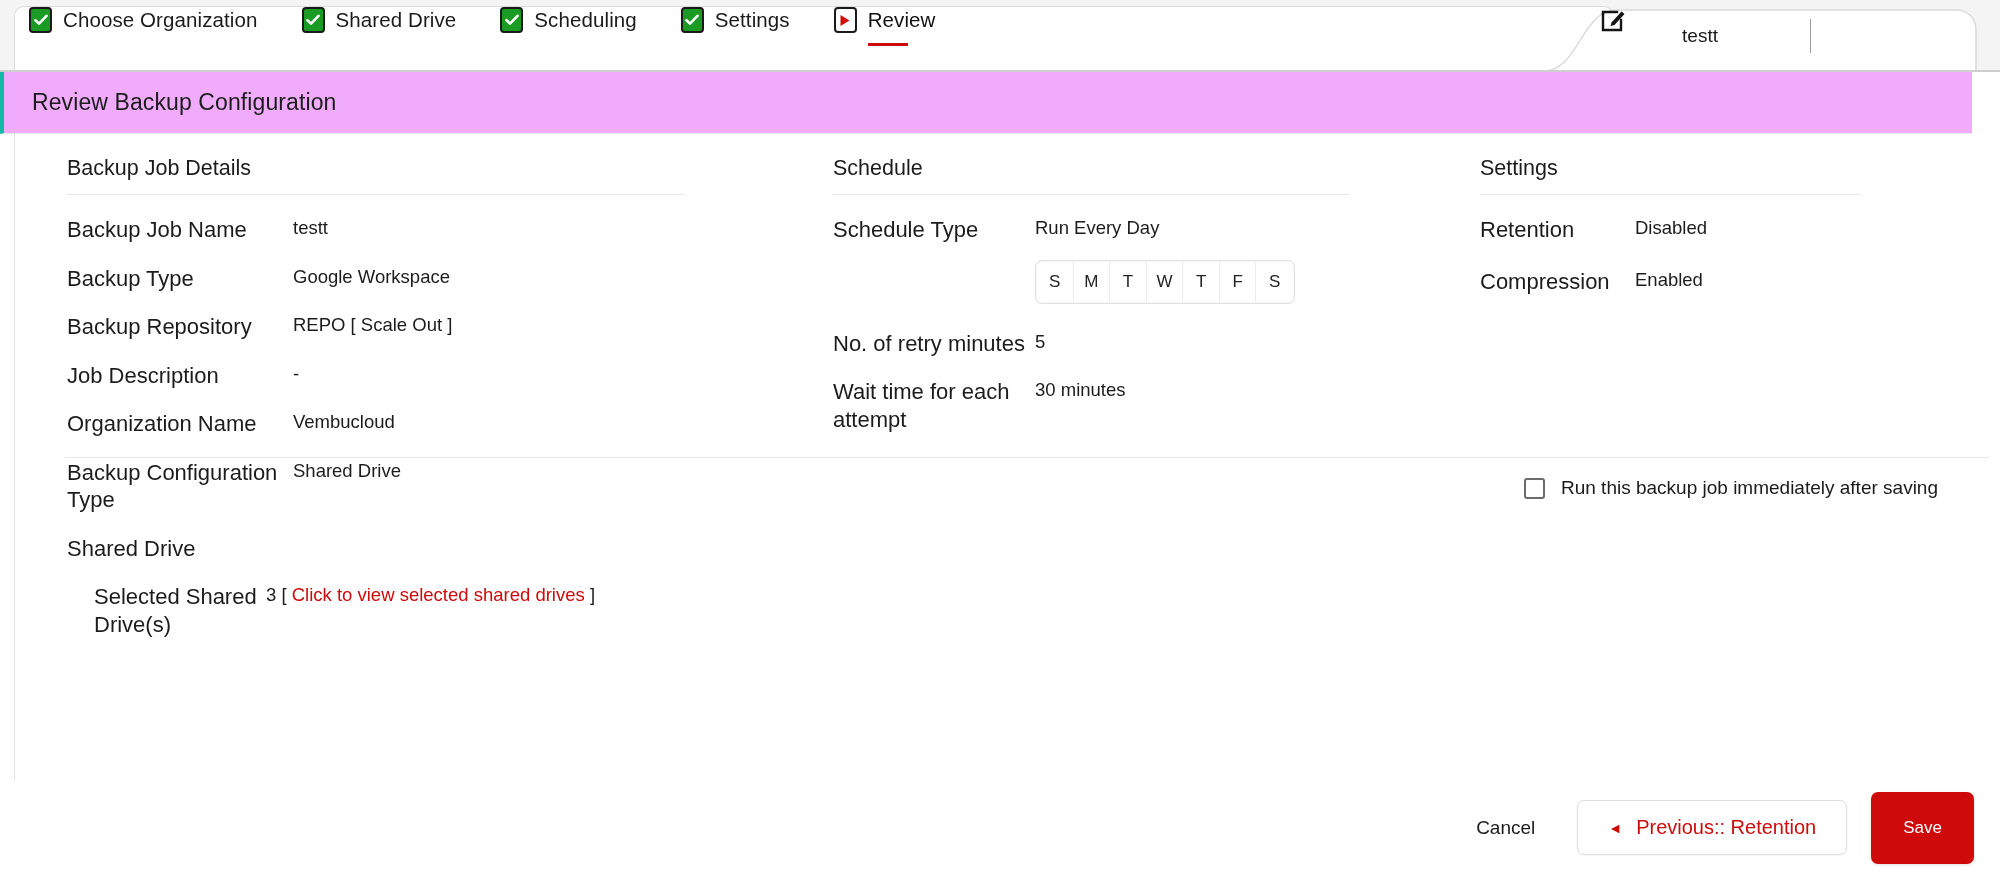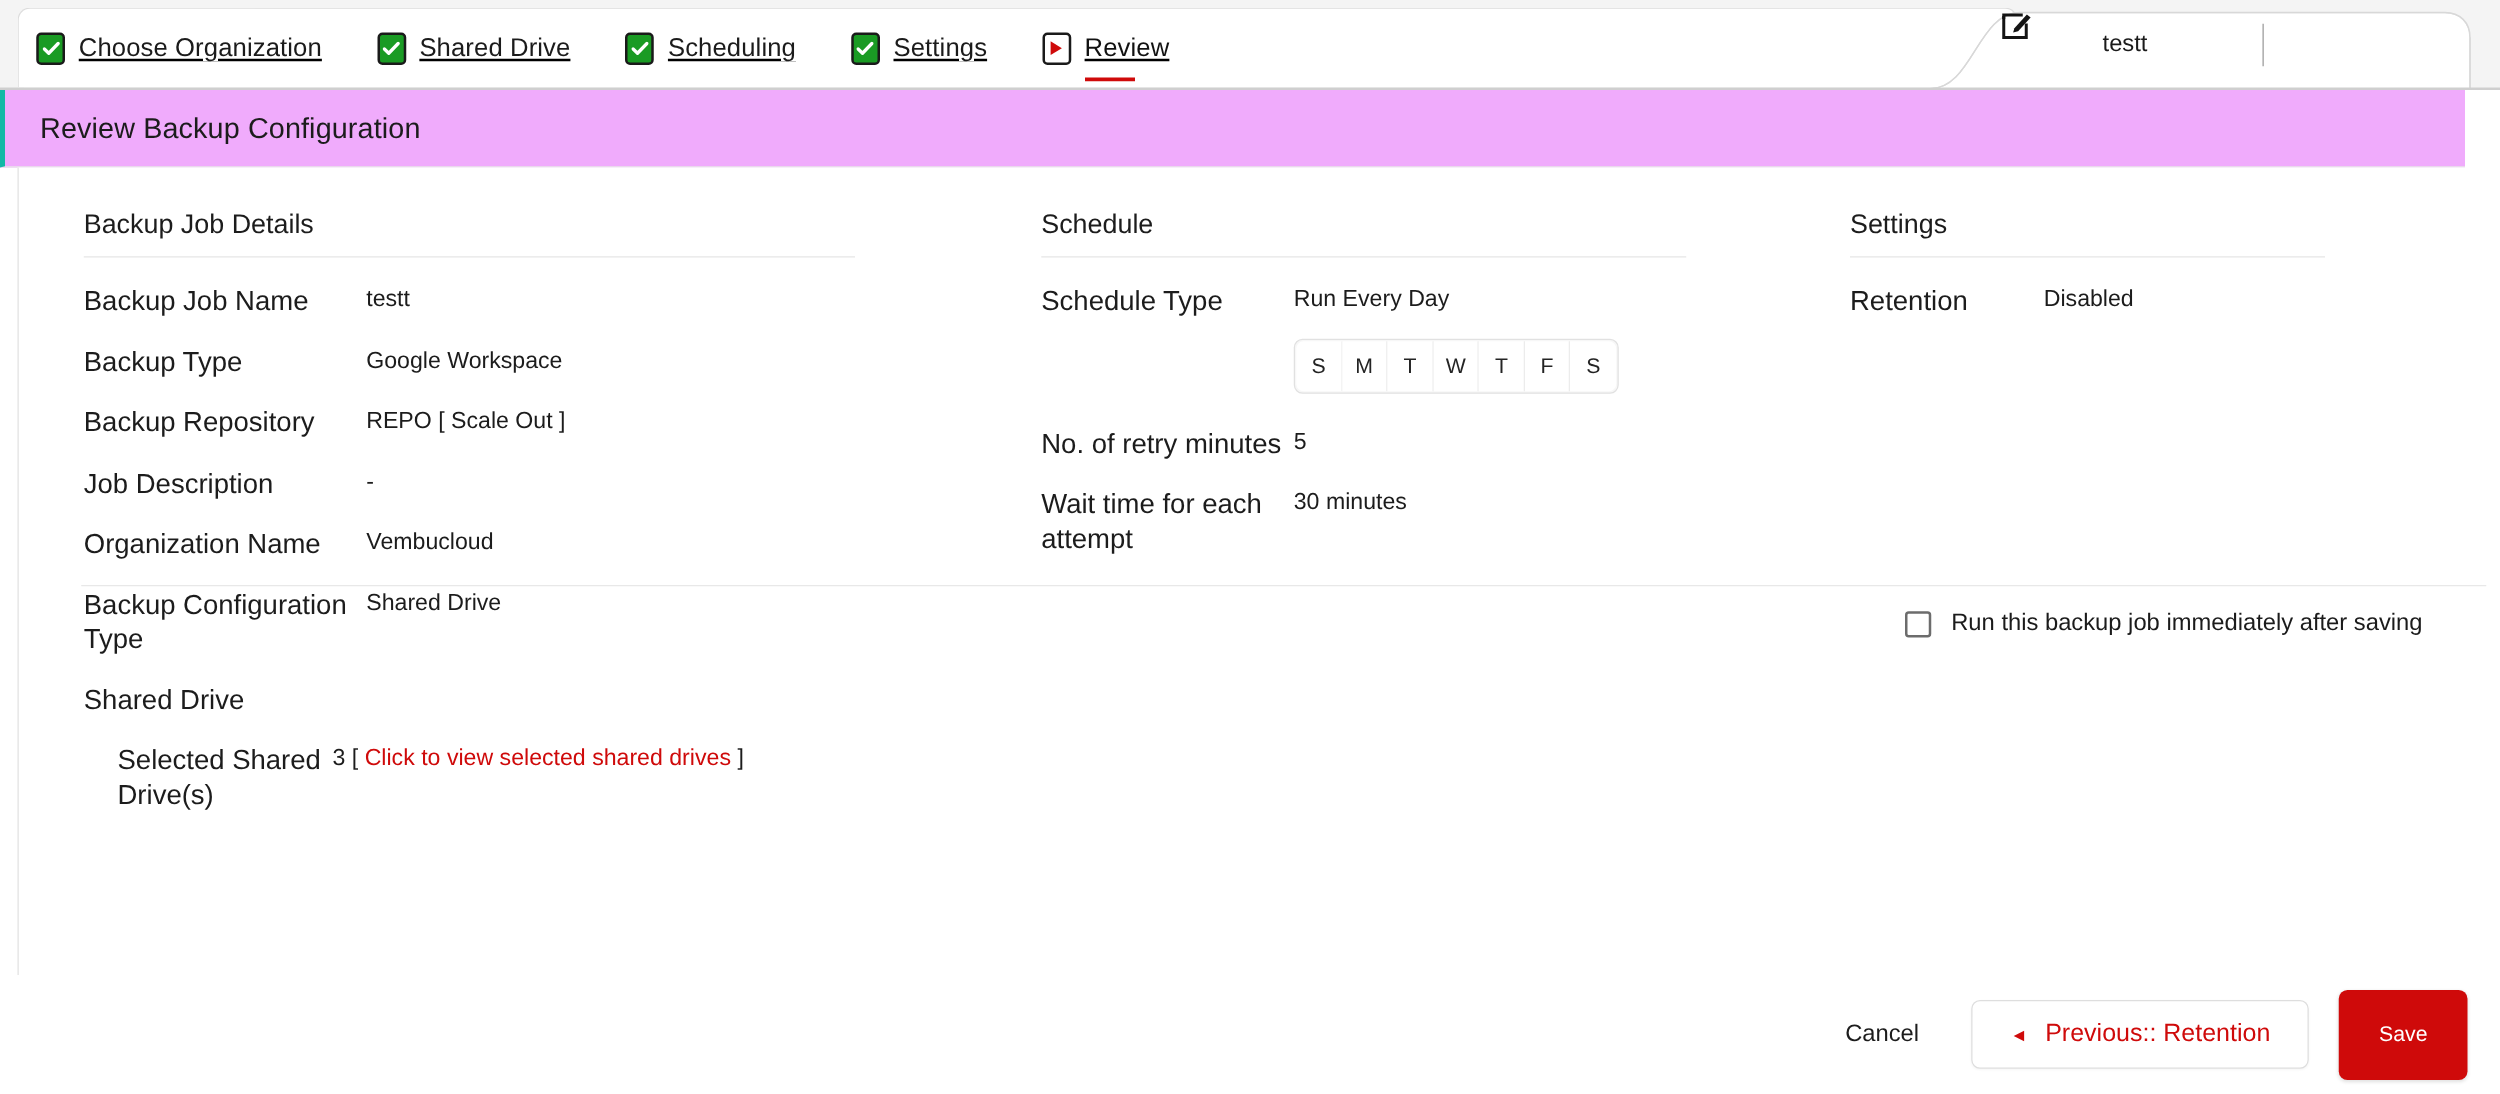--- a/index.html
+++ b/index.html
@@ -18,23 +18,22 @@
     background: #f4f4f4;
   }
   .stepbar {
     position: absolute; left: 14px; top: 6px;
     width: 1600px; height: 64px;
     background: #ffffff;
     border: 1px solid #dcdcdc;
     border-bottom: none;
     border-top-left-radius: 10px;
     border-top-right-radius: 10px;
-    display: flex; align-items: center;
+    display: flex; align-items: flex-start;
     padding-left: 14px;
-    text-decoration: underline;
   }
   .step {
     display: flex; align-items: center;
     margin-right: 44px;
     position: relative;
     cursor: pointer;
   }
   .step-icon {
     width: 23px; height: 26px;
     border-radius: 4px;
@@ -107,21 +106,21 @@
   }
 
   
   .panel {
     position: absolute; left: 14px; top: 134px;
     width: 1972px; height: 646px;
     background: #ffffff;
     border-left: 1px solid #e2e2e2;
   }
 
-  .cols { position: absolute; left: 0; top: 11px; width: 100%; height: 100%; text-decoration: underline; }
+  .cols { position: absolute; left: 0; top: 0; width: 100%; height: 100%; text-decoration: underline; }
 
   .col { position: absolute; top: 22px; }
   .col-details  { left: 52px;   width: 740px; }
   .col-schedule { left: 818px;  width: 680px; }
   .col-settings { left: 1465px; width: 510px; }
 
   .col-heading {
     font-size: 21.5px; color: #1c1c1c; font-weight: 400;
     padding-bottom: 13px;
   }
@@ -375,20 +374,24 @@
       </div>
 
       <div class="col col-settings">
         <div class="col-heading">Settings</div>
         <div class="col-rule"></div>
 
         <div class="kv">
           <div class="k">Retention</div>
           <div class="v">Disabled</div>
         </div>
+        <div class="kv" style="margin-top:24px">
+          <div class="k">Compression</div>
+          <div class="v">Enabled</div>
+        </div>
       </div>
 
       <div class="mid-divider"></div>
 
       <div class="runnow">
         <span class="cbox"></span>
         <span class="runnow-label">Run this backup job immediately after saving</span>
       </div>
 
     </div>

